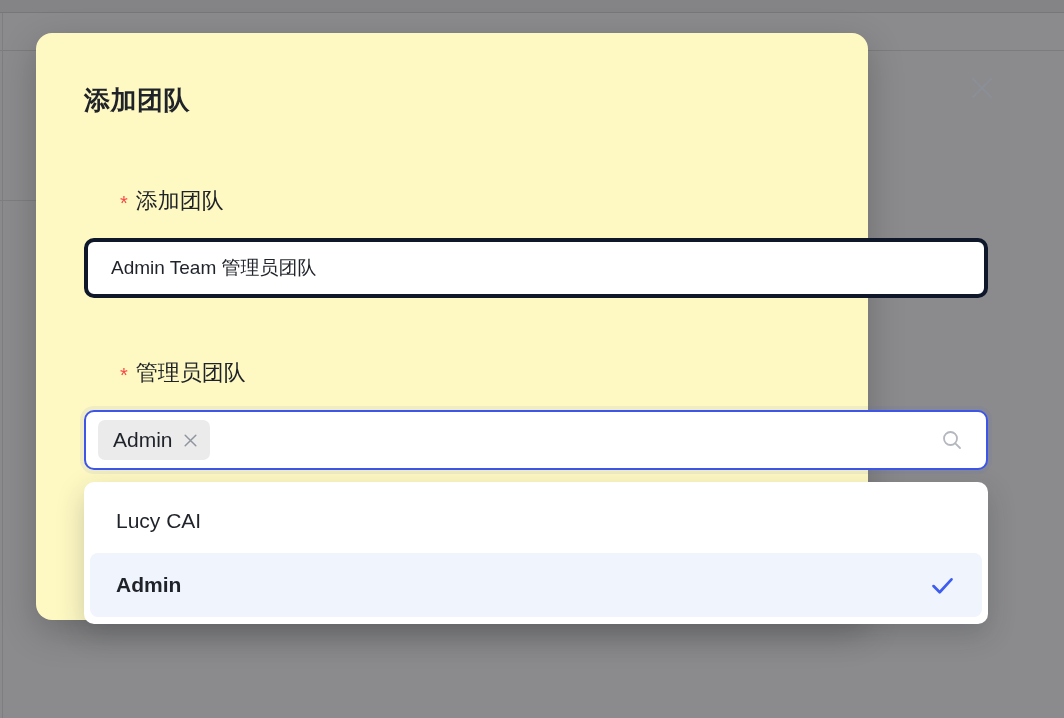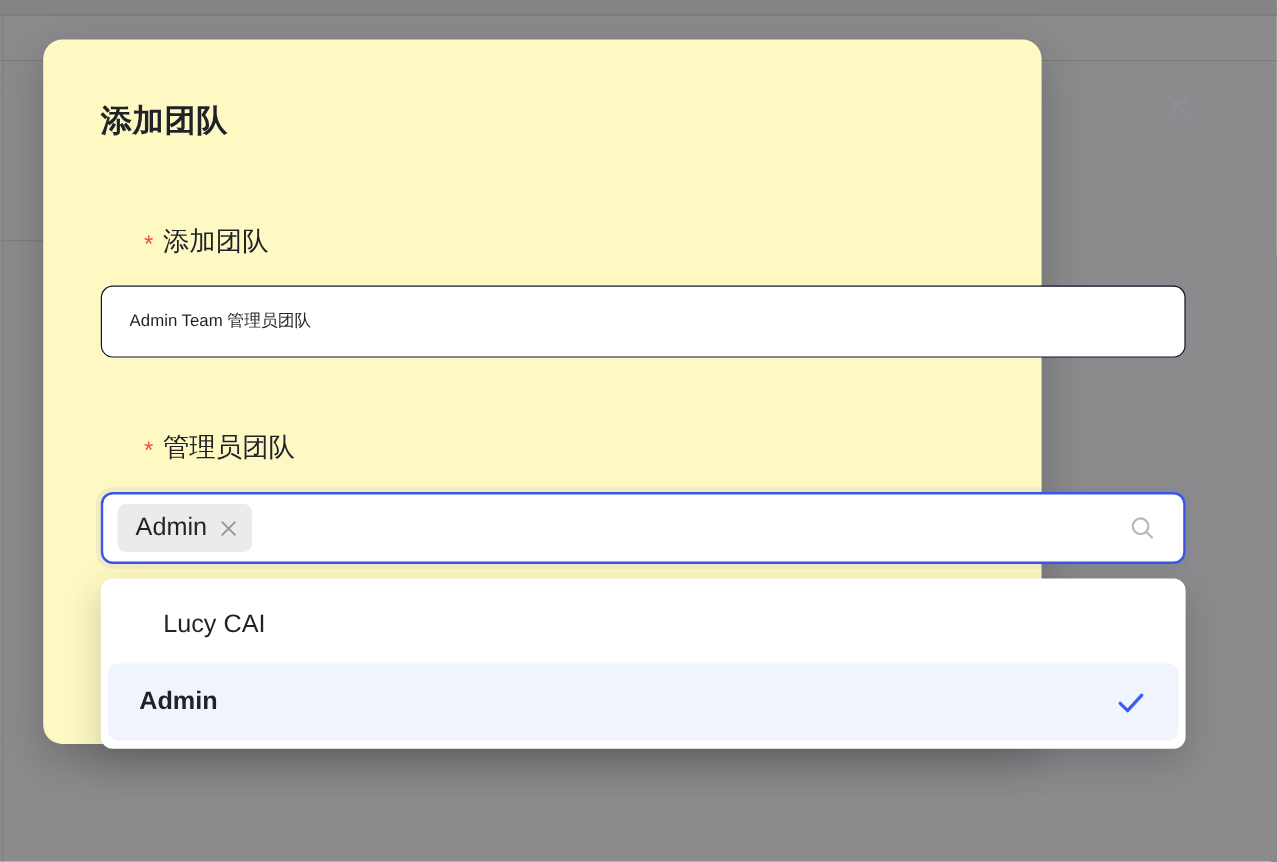--- a/index.html
+++ b/index.html
@@ -31,22 +31,22 @@
     display:flex; align-items:center; justify-content:center;
     background:none; border:none; cursor:pointer;
   }
   .field-label { position:absolute; left:84px; font-size:22px; display:flex; align-items:baseline; }
   .field-label.l1 { top:153px; }
   .field-label.l2 { top:325px; }
   .req { color:#f54a45; font-size:20px; margin-right:8px; position:relative; top:2px; }
 
   .text-input {
     position:absolute; left:48px; top:205px; width:904px; height:60px;
-    border:1px solid #0f172a; border-radius:10px;
-    font-size:14px; color:#1f2329; padding:0 23px;
+    border:4px solid #0f172a; border-radius:10px;
+    font-size:19px; color:#1f2329; padding:0 23px;
     font-family:inherit; outline:none; background:#fff;
   }
 
   .member-select {
     position:absolute; left:48px; top:377px; width:904px; height:60px;
     border:2px solid #3d56e9; border-radius:10px;
     box-shadow:0 0 0 4px rgba(61,86,233,.07);
     display:flex; align-items:center; padding:0 12px;
     background:#fff; cursor:text;
   }
@@ -61,21 +61,21 @@
 
   
   .dropdown {
     position:absolute; left:84px; top:482px; width:904px;
     background:#fff; border-radius:10px; padding:7px 0;
     box-shadow:0 10px 28px rgba(31,35,41,.22);
     z-index:5;
   }
   .option {
     height:64px; display:flex; align-items:center;
-    padding:0 32px; font-size:21px; cursor:pointer;margin-left:20px;
+    padding:0 32px; font-size:21px; cursor:pointer;
   }
   .option.selected {
     margin:0 6px; padding:0 26px; border-radius:8px;
     background:#f0f4fc; font-weight:700;
     justify-content:space-between;
   }
   svg { display:block; }
 </style>
 </head>
 <body>

